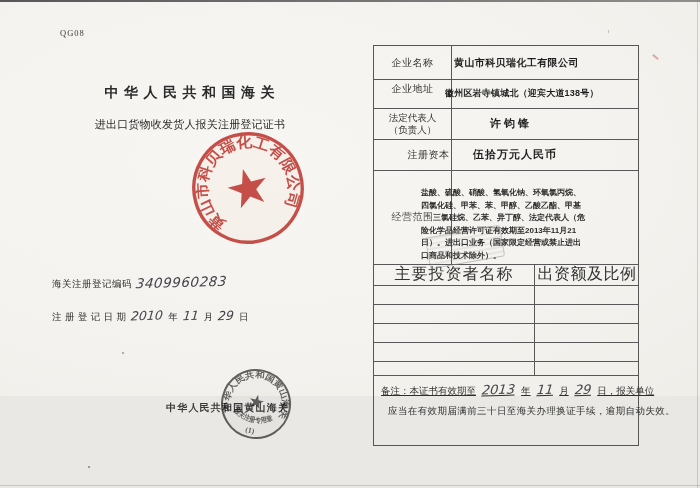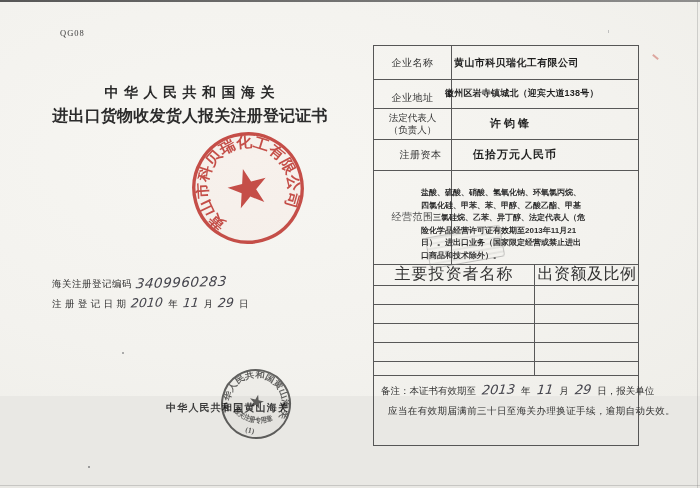--- a/index.html
+++ b/index.html
@@ -7,21 +7,21 @@
   .page{position:relative;width:700px;height:396px;
     background:radial-gradient(ellipse at 35% 40%, #f7f6f2 0%, #f3f2ee 60%, #efeee9 100%);
     font-family:"Liberation Serif","DejaVu Serif",serif;color:#333;}
   .abs{position:absolute;}
   .edge-top{left:0;top:0;width:700px;height:2px;background:linear-gradient(90deg,rgba(70,70,70,.9),rgba(110,110,110,.75));}
   .edge-right{left:697px;top:0;width:1px;height:488px;background:rgba(130,130,130,.32);}
   .edge-bottom{left:0;top:485px;width:700px;height:1px;background:rgba(110,110,110,.28);}
   .form-code{left:60px;top:28px;font-size:8.5px;letter-spacing:1px;color:#3c3c3c;}
   .title-wrap{left:40px;top:84px;width:300px;text-align:center;}
   .title1{font-size:14px;font-weight:700;letter-spacing:1px;color:#2b2b2b;white-space:nowrap;}
-  .title2{margin-top:4px;font-size:16px;font-weight:700;letter-spacing:.2px;color:#2b2b2b;white-space:nowrap;}
+  .title2{margin-top:15px;font-size:11px;font-weight:400;letter-spacing:.2px;color:#2b2b2b;white-space:nowrap;}
   .red-seal{left:184px;top:124px;mix-blend-mode:multiply;filter:blur(.3px);opacity:.92;}
   .red-seal text{font-family:"Liberation Serif","DejaVu Serif",serif;font-weight:700;}
   .meta-line{left:52px;display:flex;align-items:baseline;white-space:nowrap;}
   .meta-label{font-size:9.5px;letter-spacing:.5px;color:#2f2f2f;}
   .hw{font-family:"DejaVu Sans",sans-serif;font-style:italic;color:#44444c;
       display:inline-block;transform:skewX(-7deg) rotate(-1.5deg);}
   .hw-code{font-size:13.5px;margin-left:4px;letter-spacing:.5px;}
   .hw-date{font-size:12.5px;margin:0 5px;}
   .meta-unit{font-size:9.5px;color:#2f2f2f;}
   .issuer{left:166px;top:401px;font-size:10px;font-weight:600;letter-spacing:1.2px;color:#3a3a3a;}
@@ -38,21 +38,21 @@
   .v-name{font-size:10px;letter-spacing:.4px;}
   .v-addr{font-size:9px;letter-spacing:.2px;}
   .v-rep{font-size:11px;letter-spacing:3px;}
   .v-cap{font-size:11px;letter-spacing:1px;text-align:center;}
   .scope{position:absolute;left:47px;top:141px;width:170px;font-family:"Liberation Sans","DejaVu Sans",sans-serif;
     font-weight:700;font-size:8px;line-height:12.6px;color:#2d2d2d;}
   .scope div{white-space:nowrap;}
   .scope .indent{margin-left:12px;}
   .hdr{font-size:16px;letter-spacing:1px;color:#333;white-space:nowrap;}
   .remark{position:absolute;left:7px;top:336px;width:252px;font-size:9.5px;color:#2e2e2e;}
-  .remark-l1{display:flex;align-items:baseline;white-space:nowrap;}
+  .remark-l1{display:flex;align-items:baseline;white-space:nowrap;text-decoration:underline;}
   .remark-l2{margin-top:7px;letter-spacing:.4px;white-space:nowrap;margin-left:7px;}
   .hw-remark{font-size:13px;margin:0 6px;}
   .faint-stamp{left:427px;top:231px;width:74px;height:30px;transform:rotate(-10deg);
     border:1px solid rgba(125,125,125,.38);border-radius:3px;filter:blur(.4px);
     background:repeating-linear-gradient(0deg,transparent 0 3px,rgba(130,130,130,.13) 3px 5px);}
   .speck{position:absolute;background:#9b9b9b;}
   .red-speck{left:652px;top:56px;width:7px;height:2px;background:rgba(195,75,65,.45);transform:rotate(40deg);}
 </style>
 </head>
 <body>
@@ -78,21 +78,21 @@
       </text>
       <path fill="#c8423c" transform="translate(65,66)" d="M0,-21 L4.71,-6.49 19.97,-6.49 7.62,2.48 12.35,16.99 0,8.02 -12.35,16.99 -7.62,2.48 -19.97,-6.49 -4.71,-6.49 Z"></path>
     </g>
   </svg>
 
   <div class="abs meta-line" style="top:274px;">
     <span class="meta-label">海关注册登记编码</span>
     <span class="hw hw-code">3409960283</span>
   </div>
 
-  <div class="abs meta-line" style="top:295px;">
+  <div class="abs meta-line" style="top:308px;">
     <span class="meta-label">注 册 登 记 日 期</span>
     <span class="hw hw-date">2010</span>
     <span class="meta-unit">年</span>
     <span class="hw hw-date">11</span>
     <span class="meta-unit">月</span>
     <span class="hw hw-date">29</span>
     <span class="meta-unit">日</span>
   </div>
 
   <div class="abs issuer">中华人民共和国黄山海关</div>
@@ -128,38 +128,38 @@
     <div class="vline" style="left:77px;top:0;height:218px;"></div>
     <div class="vline" style="left:160px;top:218px;height:111px;"></div>
 
     <div class="cell" style="left:0;top:0;width:77px;height:33px;">
       <span class="lbl">企业名称</span>
     </div>
     <div class="cell left" style="left:80px;top:0;width:184px;height:33px;">
       <span class="val v-name">黄山市科贝瑞化工有限公司</span>
     </div>
 
-    <div class="cell" style="left:0;top:37px;width:77px;height:29px;">
+    <div class="cell" style="left:0;top:28px;width:77px;height:29px;">
       <span class="lbl">企业地址</span>
     </div>
     <div class="cell left" style="left:71px;top:33px;width:195px;height:29px;">
       <span class="val v-addr">徽州区岩寺镇城北（迎宾大道138号）</span>
     </div>
 
     <div class="cell left" style="left:78px;top:62px;width:186px;height:31px;padding-left:38px;box-sizing:border-box;">
       <span class="val v-rep">许钧锋</span>
     </div>
     <div class="cell" style="left:0;top:62px;width:77px;height:31px;">
       <span class="lbl2">
         <span>法定代表人</span><br>
         <span>（负责人）</span>
       </span>
     </div>
 
-    <div class="cell" style="left:8px;top:93px;width:77px;height:31px;text-align:right;">
+    <div class="cell" style="left:16px;top:93px;width:77px;height:31px;text-align:right;">
       <span class="lbl">注册资本</span>
     </div>
     <div class="cell left" style="left:78px;top:93px;width:186px;height:31px;padding-left:21px;box-sizing:border-box;">
       <span class="val v-cap">伍拾万元人民币</span>
     </div>
 
     <div class="cell" style="left:0;top:124px;width:77px;height:94px;">
       <span class="lbl" style="color:#4f4f4f;">经营范围</span>
     </div>
     <div class="scope">

